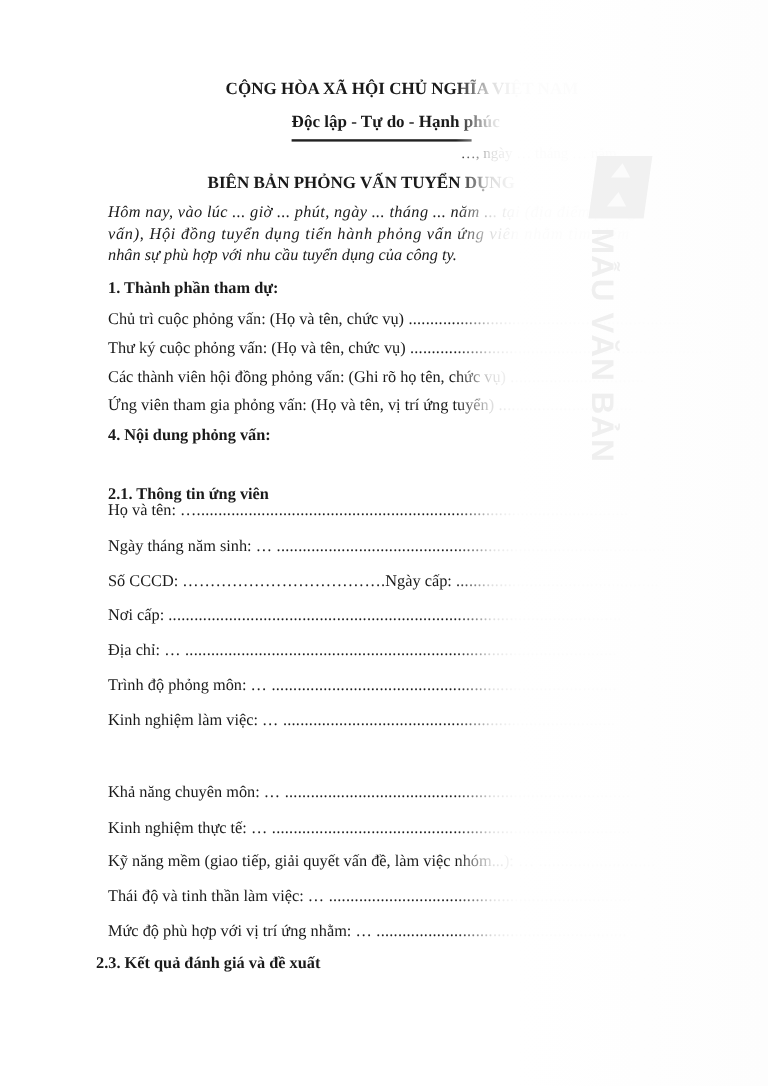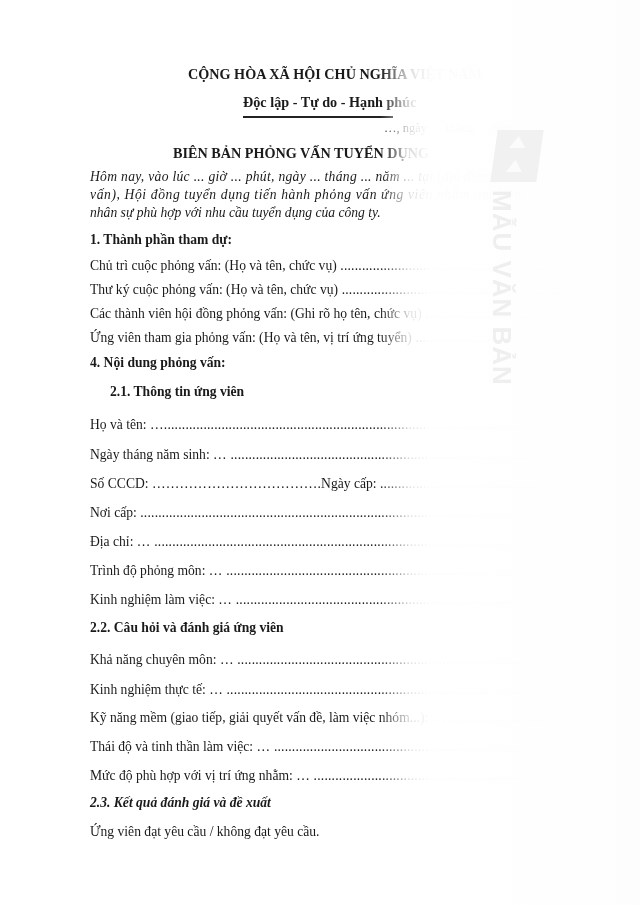--- a/index.html
+++ b/index.html
@@ -57,40 +57,38 @@
   <div class="line ital" style="left:90px; top:205px;">nhân sự phù hợp với nhu cầu tuyển dụng của công ty.</div>
 
   <div class="line bold" style="left:90px; top:232px;text-align:right;">1. Thành phần tham dự:</div>
 
   <div class="line" style="left:90px; top:258px;"><span>Chủ trì cuộc phỏng vấn: (Họ và tên, chức vụ)</span><span class="dots"> .....................................................................</span></div>
   <div class="line" style="left:90px; top:282px;"><span>Thư ký cuộc phỏng vấn: (Họ và tên, chức vụ)</span><span class="dots"> ......................................................................</span></div>
   <div class="line" style="left:90px; top:306px;"><span>Các thành viên hội đồng phỏng vấn: (Ghi rõ họ tên, chức vụ)</span><span class="dots"> ...............................</span></div>
   <div class="line" style="left:90px; top:330px;"><span>Ứng viên tham gia phỏng vấn: (Họ và tên, vị trí ứng tuyển)</span><span class="dots"> ...............................</span></div>
 
   <div class="line bold" style="left:90px; top:355px;">4. Nội dung phỏng vấn:</div>
-  <div class="line bold" style="left:90px; top:384px;margin-left:20px;">2.1. Thông tin ứng viên</div>
+  <div class="line bold" style="left:90px; top:404px;">2.1. Thông tin ứng viên</div>
 
   <div class="line" style="left:90px; top:417px;"><span>Họ và tên: </span><span class="dots">…....................................................................................................</span></div>
   <div class="line" style="left:90px; top:447px;"><span>Ngày tháng năm sinh: </span><span class="dots">… ..........................................................................................</span></div>
   <div class="line" style="left:90px; top:476px;"><span>Số CCCD: </span><span class="dots">……………………………….</span><span>Ngày cấp: </span><span class="dots">...............................................</span></div>
   <div class="line" style="left:90px; top:505px;"><span>Nơi cấp: </span><span class="dots">.........................................................................................................</span></div>
   <div class="line" style="left:90px; top:534px;"><span>Địa chỉ: </span><span class="dots">… ....................................................................................................</span></div>
   <div class="line" style="left:90px; top:563px;"><span>Trình độ phỏng môn: </span><span class="dots">… ................................................................................</span></div>
   <div class="line" style="left:90px; top:592px;"><span>Kinh nghiệm làm việc: </span><span class="dots">… .............................................................................</span></div>
 
-  <div class="line bold" style="left:90px; top:620px;">2.2. Câu hỏi và đánh giá ứng viên</div>
 
   <div class="line" style="left:90px; top:652px;"><span>Khả năng chuyên môn: </span><span class="dots">… ................................................................................</span></div>
   <div class="line" style="left:90px; top:682px;"><span>Kinh nghiệm thực tế: </span><span class="dots">… ...................................................................................</span></div>
   <div class="line" style="left:90px; top:710px;"><span>Kỹ năng mềm (giao tiếp, giải quyết vấn đề, làm việc nhóm...): </span><span class="dots">… ...........................</span></div>
   <div class="line" style="left:90px; top:739px;"><span>Thái độ và tinh thần làm việc: </span><span class="dots">… ......................................................................</span></div>
   <div class="line" style="left:90px; top:768px;"><span>Mức độ phù hợp với vị trí ứng nhằm: </span><span class="dots">… ..........................................................</span></div>
 
-  <div class="line bold" style="left:90px; top:795px;font-style:italic;">2.3. Kết quả đánh giá và đề xuất</div>
-  <div class="line" style="left:90px; top:824px;">Ứng viên đạt yêu cầu / không đạt yêu cầu.</div>
+  <div class="line bold" style="left:80px; top:795px;">2.3. Kết quả đánh giá và đề xuất</div>
 
 </div>
 
 <div class="fade"></div>
 
 <div class="watermark">
   <div class="wm-logo"></div>
   <div class="wm-text">MẪU VĂN BẢN</div>
 </div>
 

